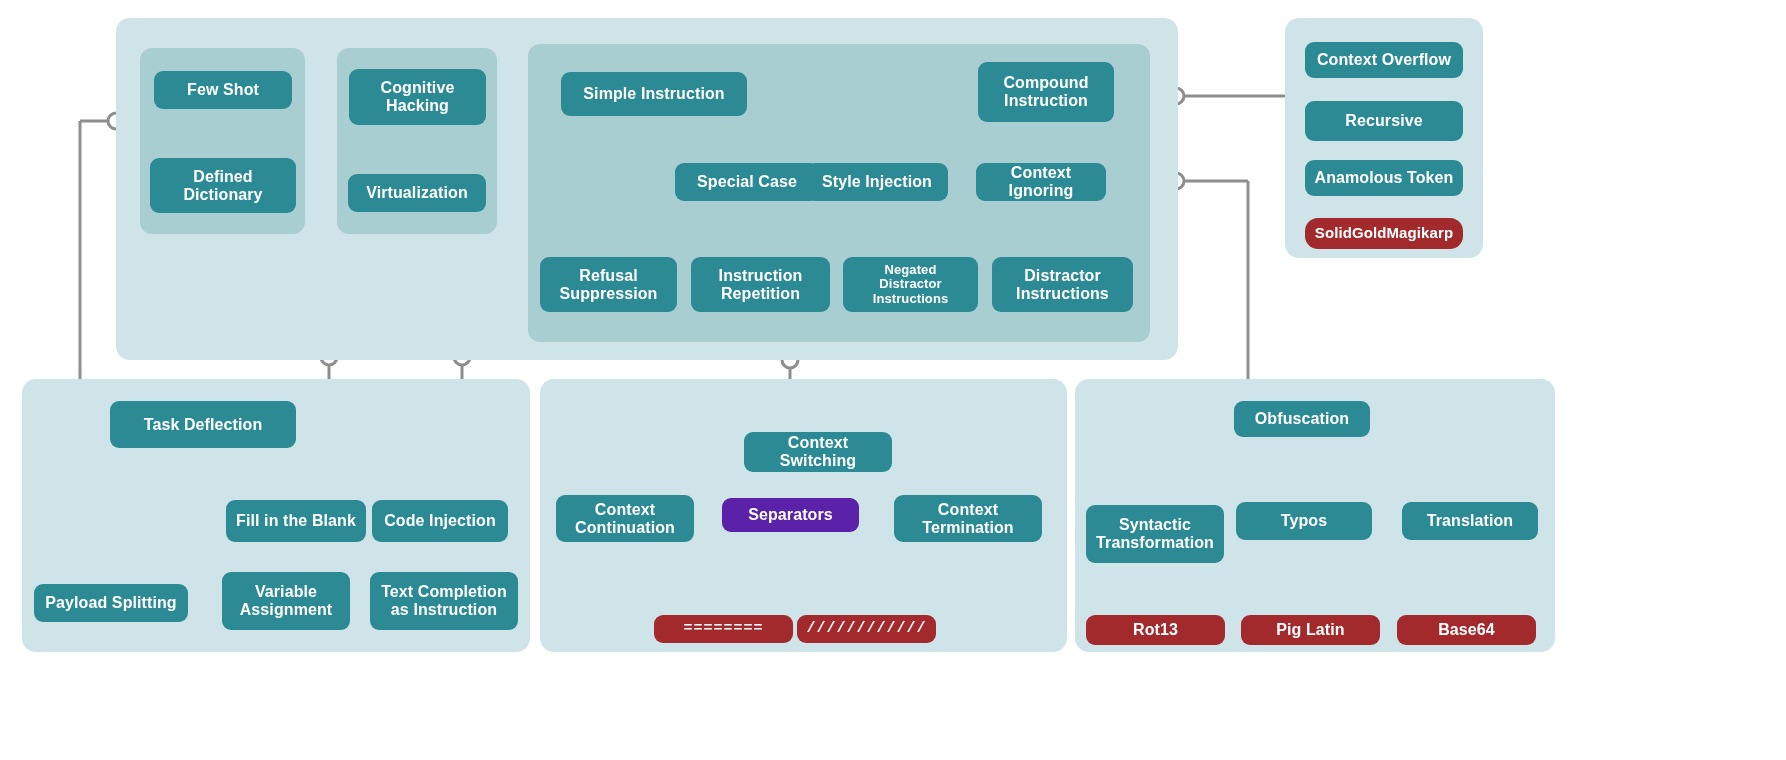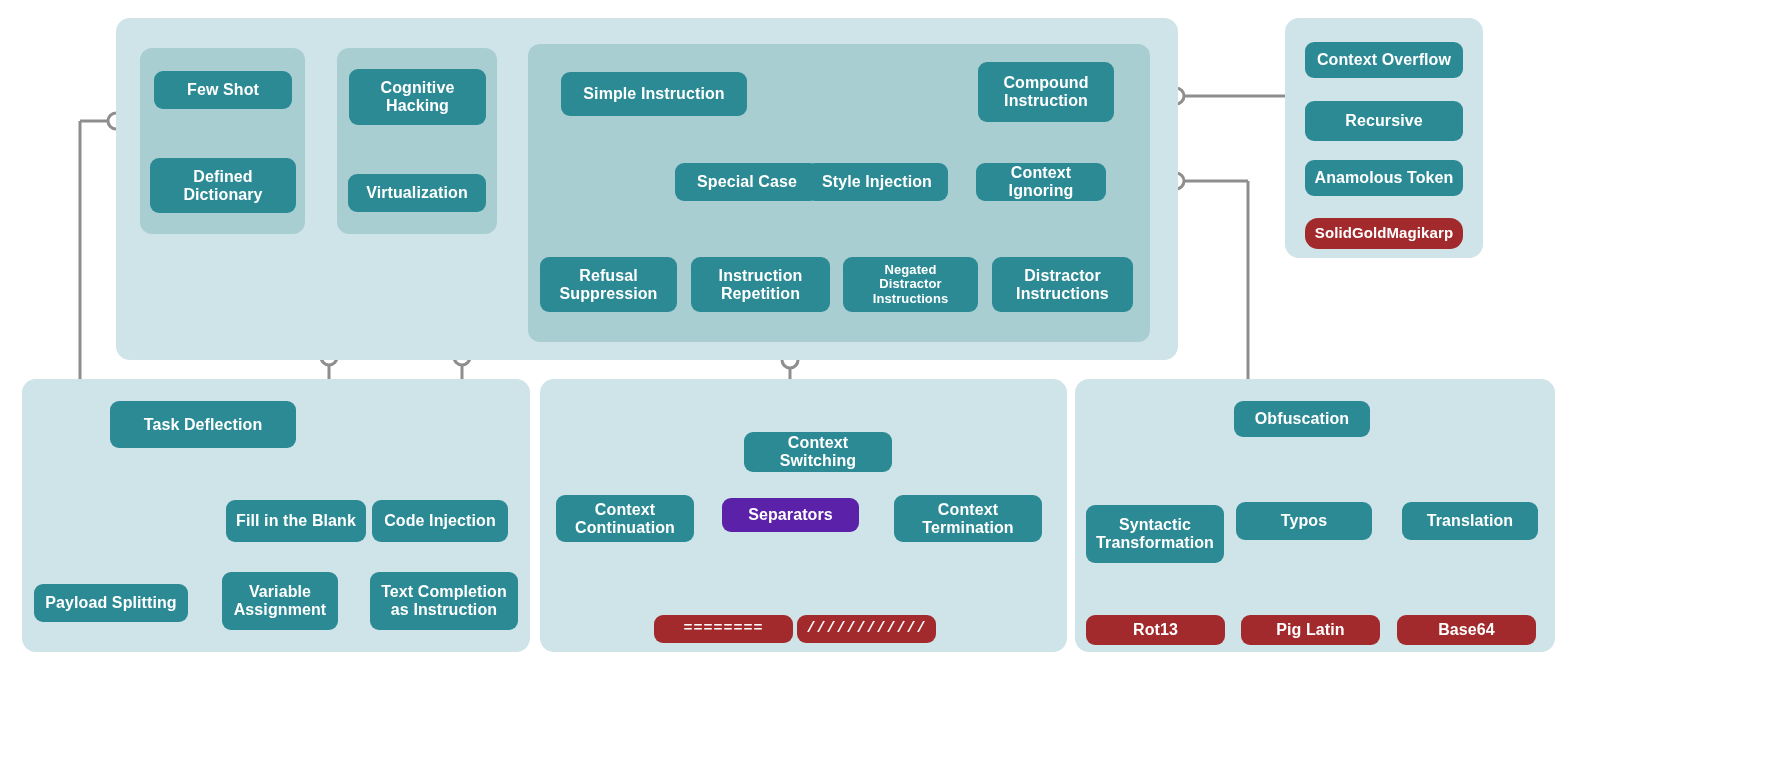--- a/index.html
+++ b/index.html
@@ -162,21 +162,21 @@
 
   <div class="node teal f16" style="left:1305px;top:42px;width:158px;height:36px;">Context Overflow</div>
   <div class="node teal f16" style="left:1305px;top:101px;width:158px;height:40px;">Recursive</div>
   <div class="node teal f16" style="left:1305px;top:160px;width:158px;height:36px;">Anamolous Token</div>
   <div class="node red f15" style="left:1305px;top:218px;width:158px;height:31px;">SolidGoldMagikarp</div>
 
   <div class="node teal f16" style="left:226px;top:500px;width:140px;height:42px;">Fill in the Blank</div>
   <div class="node teal f16" style="left:110px;top:401px;width:186px;height:47px;">Task Deflection</div>
   <div class="node teal f16" style="left:372px;top:500px;width:136px;height:42px;">Code Injection</div>
   <div class="node teal f16" style="left:34px;top:584px;width:154px;height:38px;">Payload Splitting</div>
-  <div class="node teal f16" style="left:222px;top:572px;width:116px;height:58px;white-space:pre-line;">Variable
+  <div class="node teal f16" style="left:222px;top:572px;width:128px;height:58px;white-space:pre-line;">Variable
 Assignment</div>
   <div class="node teal f16" style="left:370px;top:572px;width:148px;height:58px;white-space:pre-line;">Text Completion
 as Instruction</div>
 
   <div class="node teal f16" style="left:744px;top:400px;width:148px;height:40px;margin-top:32px;">Context Switching</div>
   <div class="node teal f16" style="left:556px;top:495px;width:138px;height:47px;white-space:pre-line;">Context
 Continuation</div>
   <div class="node purple f16" style="left:722px;top:498px;width:137px;height:34px;text-align:right;">Separators</div>
   <div class="node teal f16" style="left:894px;top:495px;width:148px;height:47px;white-space:pre-line;">Context
 Termination</div>

